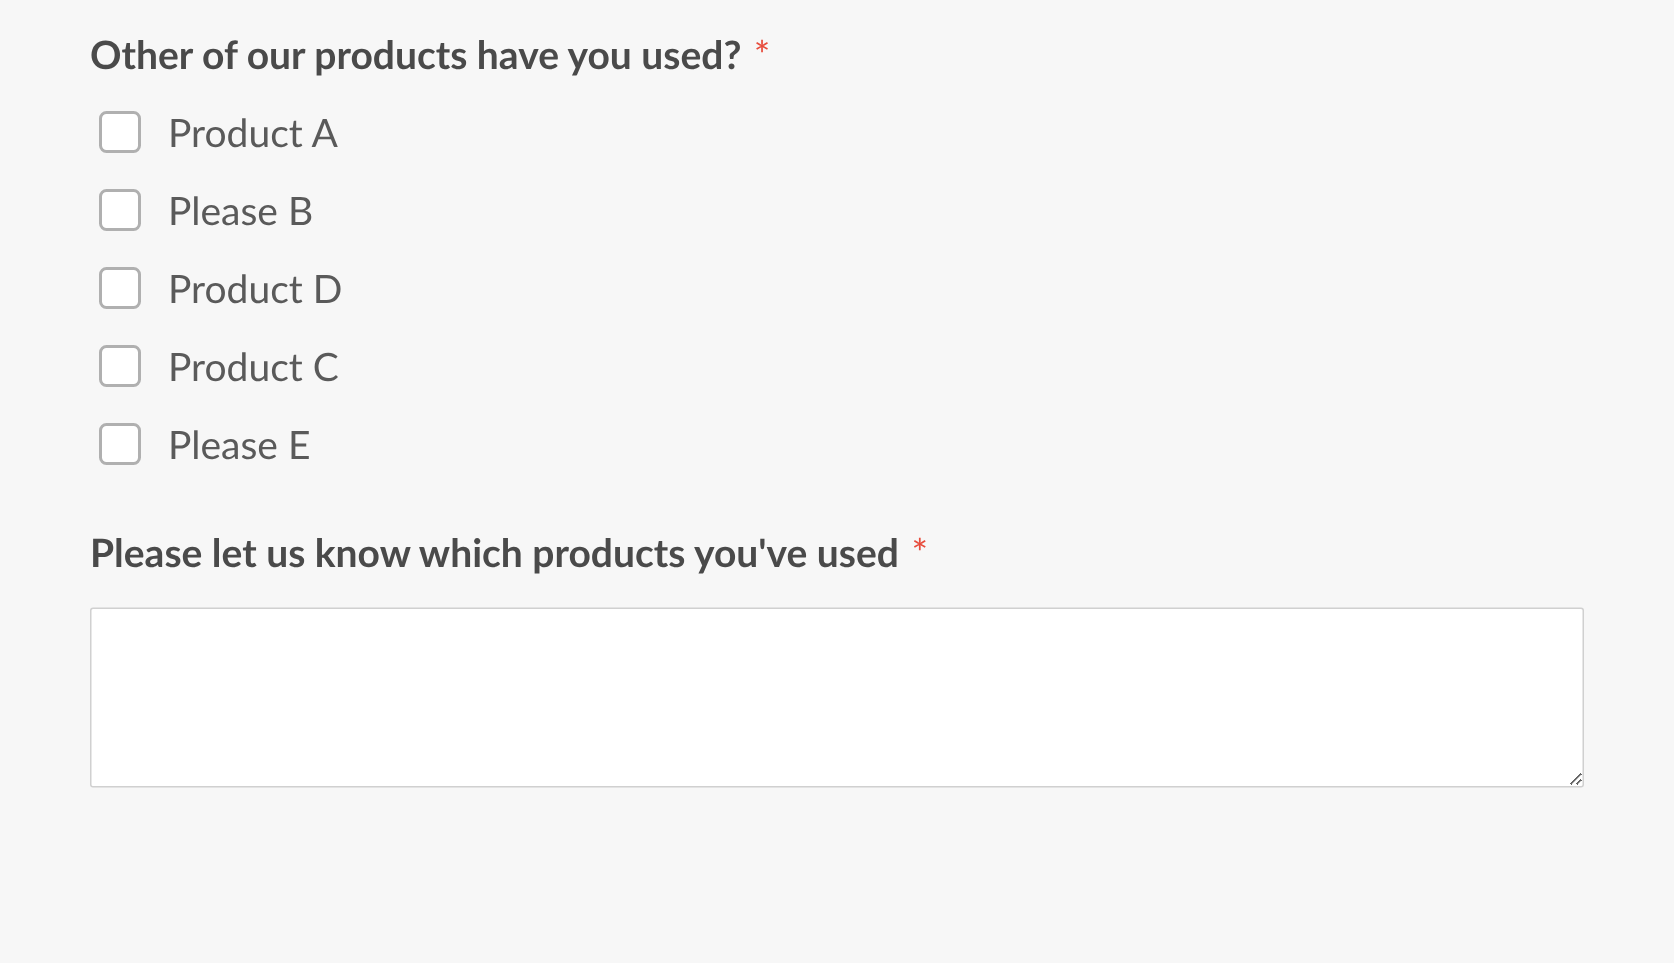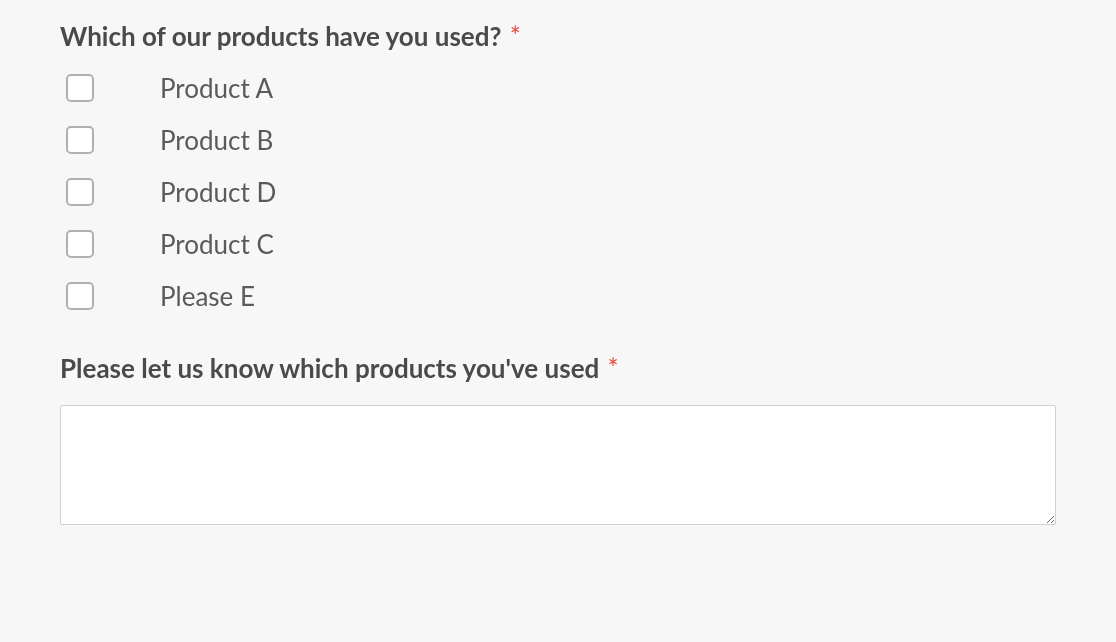--- a/index.html
+++ b/index.html
@@ -64,21 +64,20 @@
       stroke-width: 3;
       fill: none;
     }
     .checkbox-wrapper.checked svg {
       display: block;
     }
     .option-label {
       font-size: 26px;
       font-weight: 400;
       color: #5a5a5a;
-      margin-left: 48px;
     }
     .followup-block {
       margin-top: 10px;
     }
     .followup-title {
       font-size: 26px;
       font-weight: 700;
       color: #4a4a4a;
       margin-bottom: 21px;
     }
@@ -93,31 +92,31 @@
       padding: 10px;
       resize: both;
       color: #333;
     }
   </style>
 </head>
 <body>
 
 <div class="question-block">
   <h2 class="question-title">
-    <span>Which of our products have you used?</span>
+    <span>Other of our products have you used?</span>
     <span class="required-asterisk">*</span>
   </h2>
   <ul class="options-list" id="options-list">
       <li class="option-item">
         <span class="checkbox-wrapper"></span>
         <span class="option-label">Product A</span>
       </li>
       <li class="option-item">
         <span class="checkbox-wrapper"></span>
-        <span class="option-label">Product B</span>
+        <span class="option-label">Please B</span>
       </li>
       <li class="option-item">
         <span class="checkbox-wrapper"></span>
         <span class="option-label">Product D</span>
       </li>
       <li class="option-item">
         <span class="checkbox-wrapper"></span>
         <span class="option-label">Product C</span>
       </li>
       <li class="option-item">

